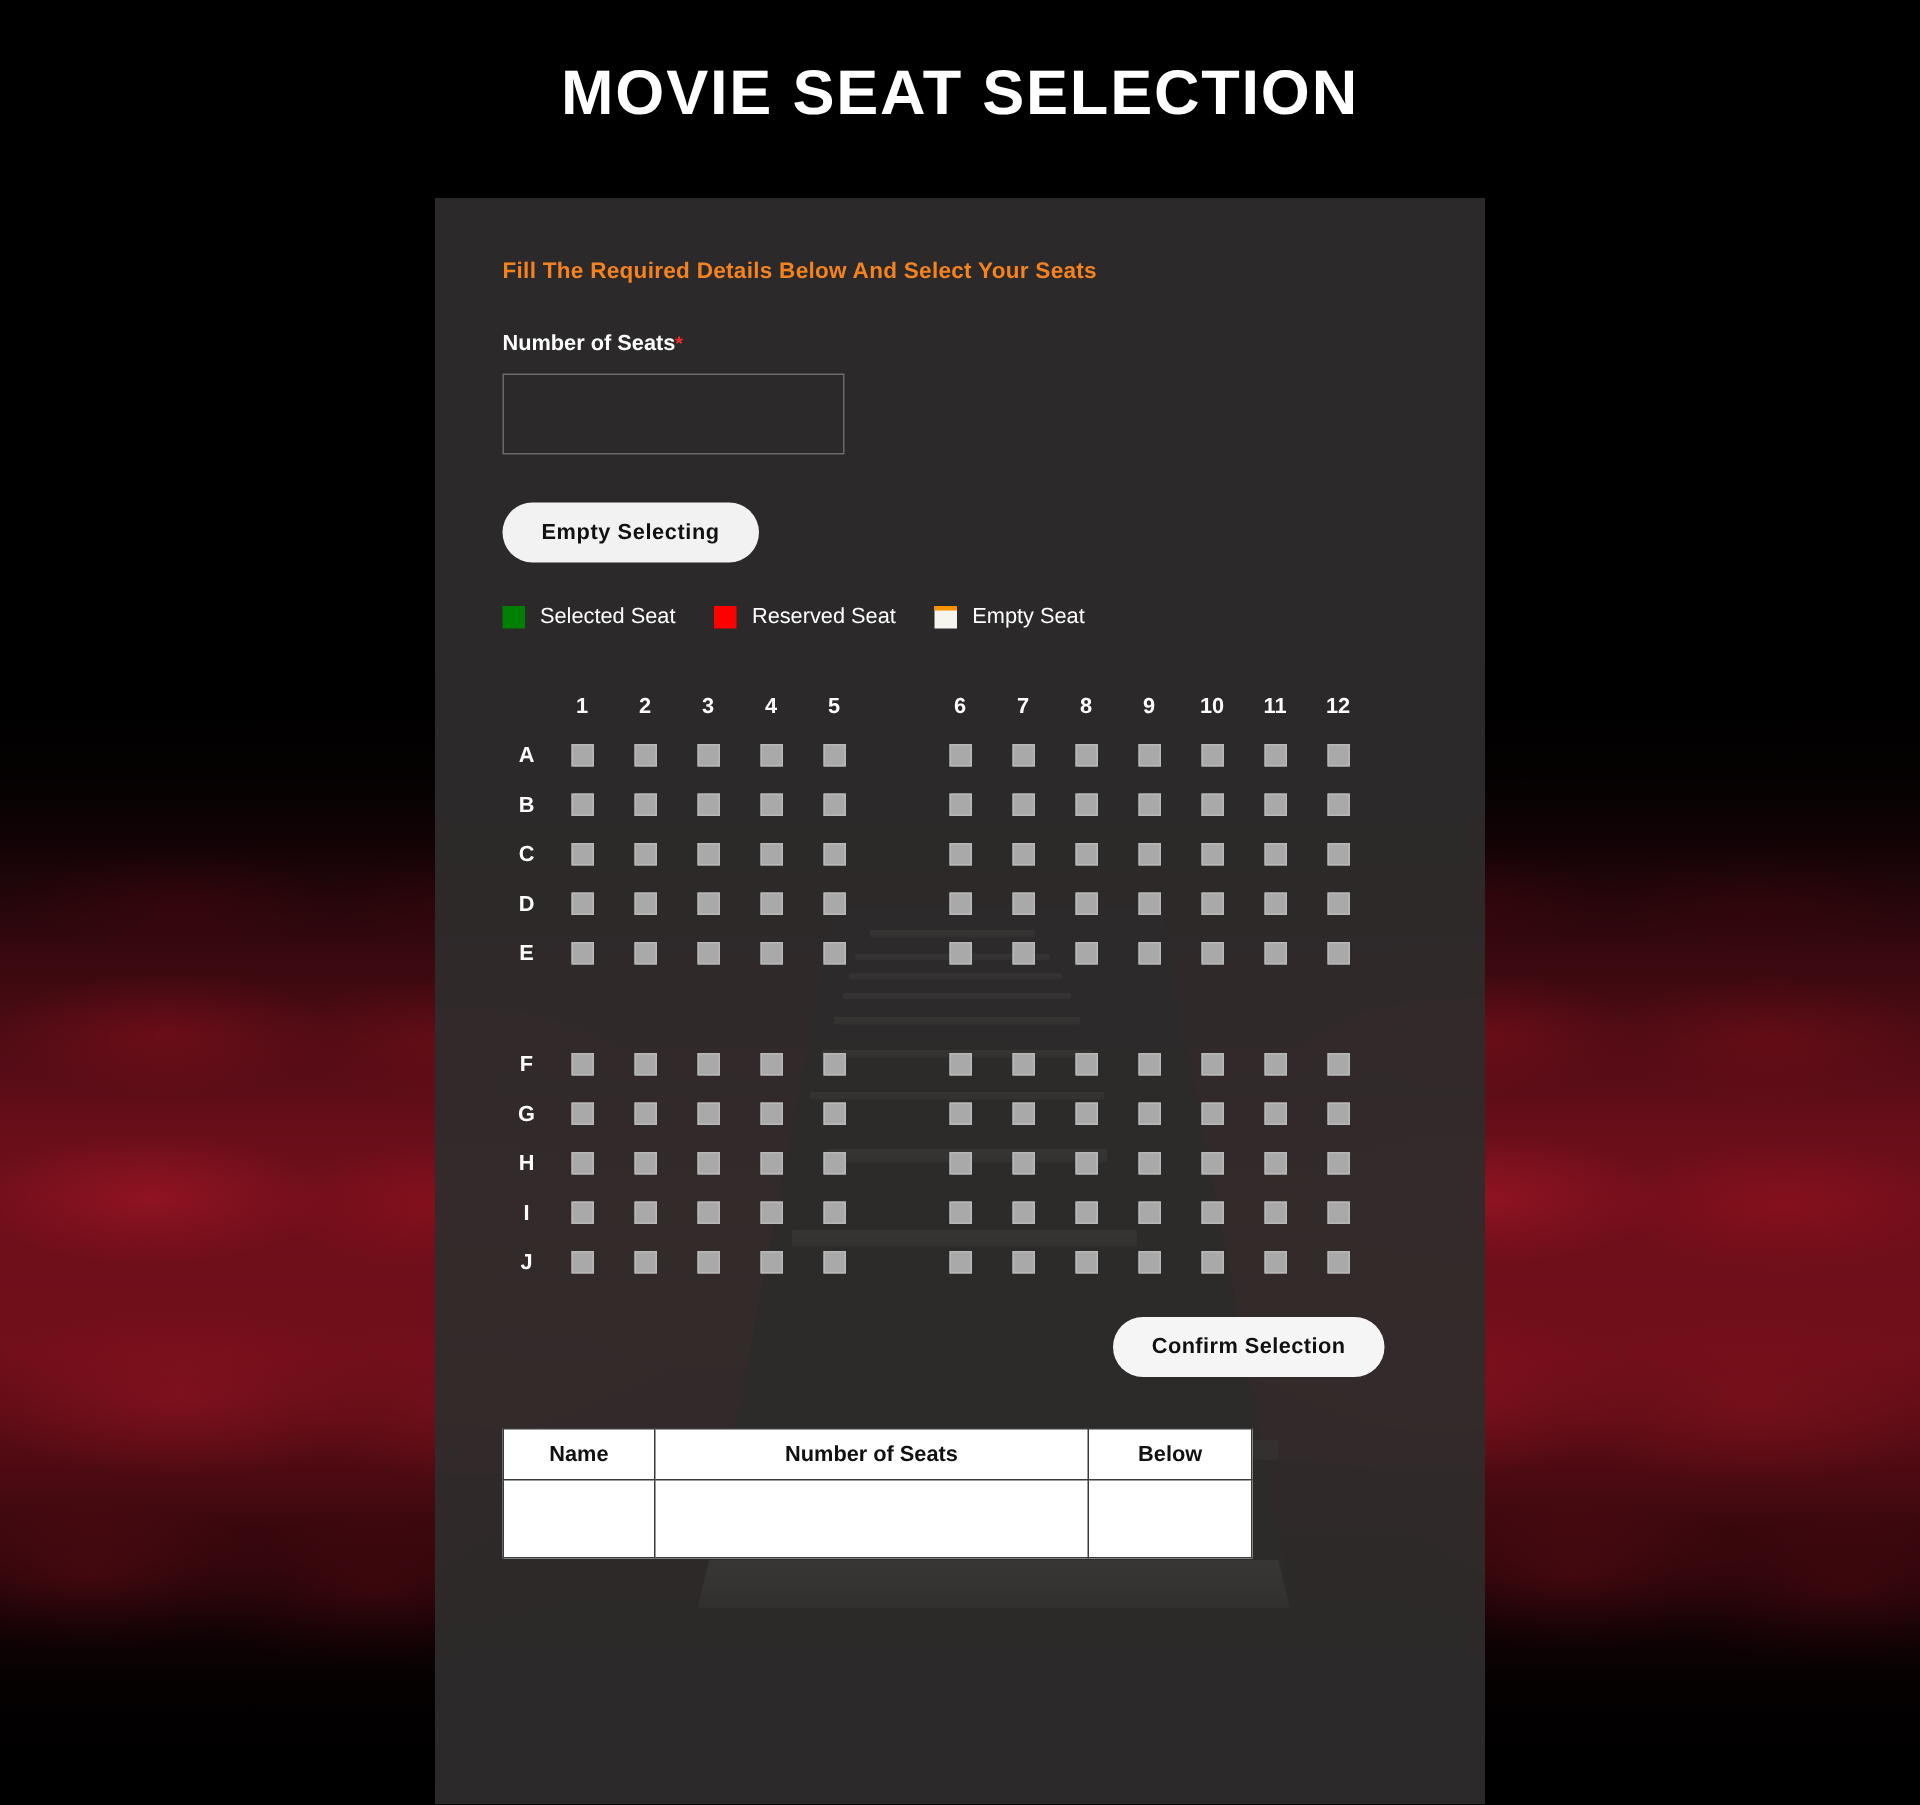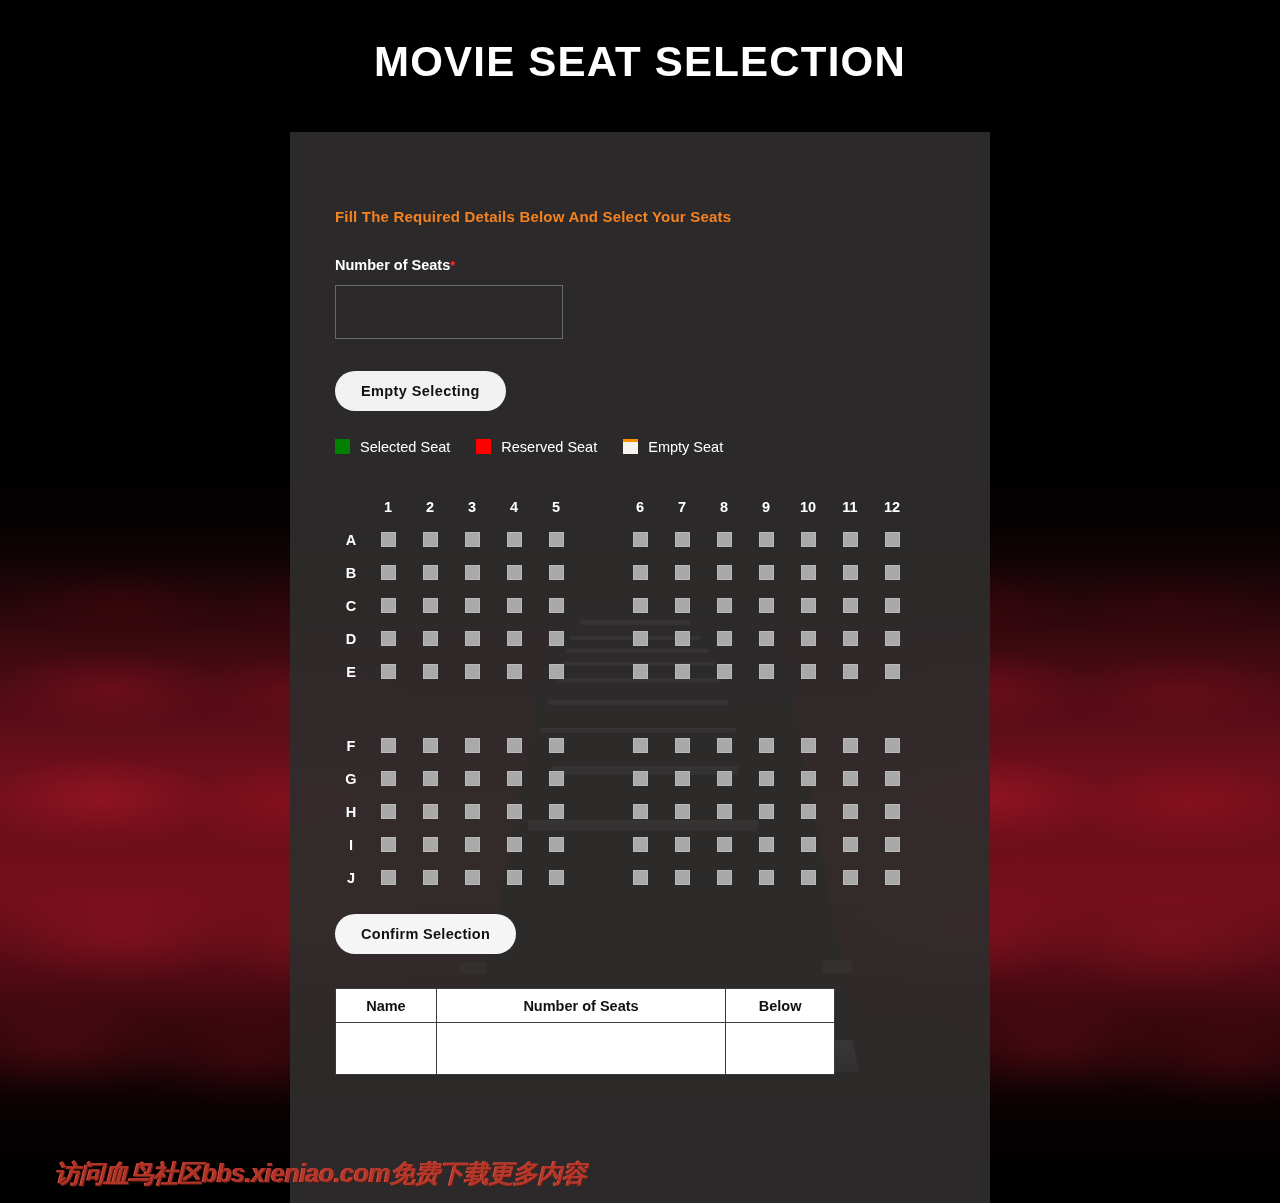--- a/index.html
+++ b/index.html
@@ -105,21 +105,21 @@
   }
 
   
   #panel {
     position: absolute;
     left: 290px; top: 132px;
     width: 700px;
     height: 1071px;
     background: rgba(46,44,44,0.93);
     z-index: 4;
-    padding: 76px 45px 0 45px;
+    padding: 40px 45px 0 45px;
   }
 
   #form-heading {
     color: #f58220;
     font-size: 15px;
     font-weight: bold;
     letter-spacing: .2px;
     margin-bottom: 32px;
   }
 
@@ -164,21 +164,21 @@
     cursor: pointer;
   }
 
   
   #legend {
     display: flex;
     align-items: center;
     gap: 26px;
     margin-top: 28px;
   }
-  .legend-item { display: flex; gap: 10px; }
+  .legend-item { display: flex; align-items: center; gap: 10px; }
   .legend-swatch { width: 15px; height: 15px; display: block; }
   .legend-label { color: #ffffff; font-size: 14.5px; }
 
   
   #seat-map {
     margin-top: 35px;
     position: relative;
     width: 580px;
   }
   .seat-grid-row {
@@ -234,21 +234,21 @@
     display: flex;
     align-items: center;
     justify-content: center;
   }
 
   
   #confirm-row {
     margin-top: 20px;
     width: 588px;
     display: flex;
-    justify-content: flex-start;
+    justify-content: flex-end;
   }
   #confirm-selection-button {
     background: #f5f5f5;
     color: #111111;
     border: none;
     border-radius: 22px;
     font-family: "Liberation Sans", sans-serif;
     font-size: 14.5px;
     font-weight: bold;
     letter-spacing: .3px;
@@ -801,15 +801,14 @@
           <tr>
             <td></td>
             <td></td>
             <td></td>
           </tr>
         </tbody>
     </table>
 
   </div>
 
-  <div id="watermark">访问血鸟社区bbs.xieniao.com免费下载更多内容</div>
 
 </div>
 
 </body></html>

